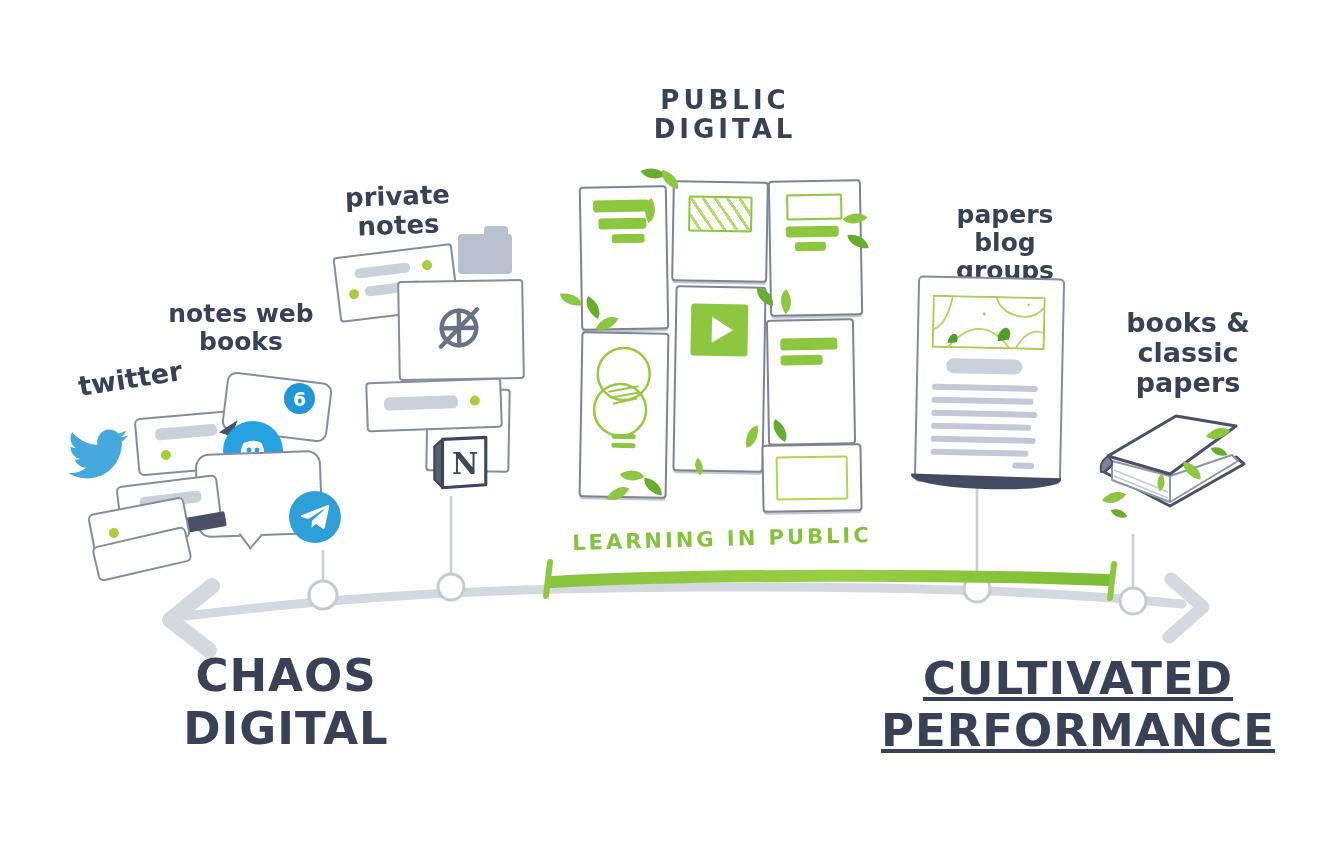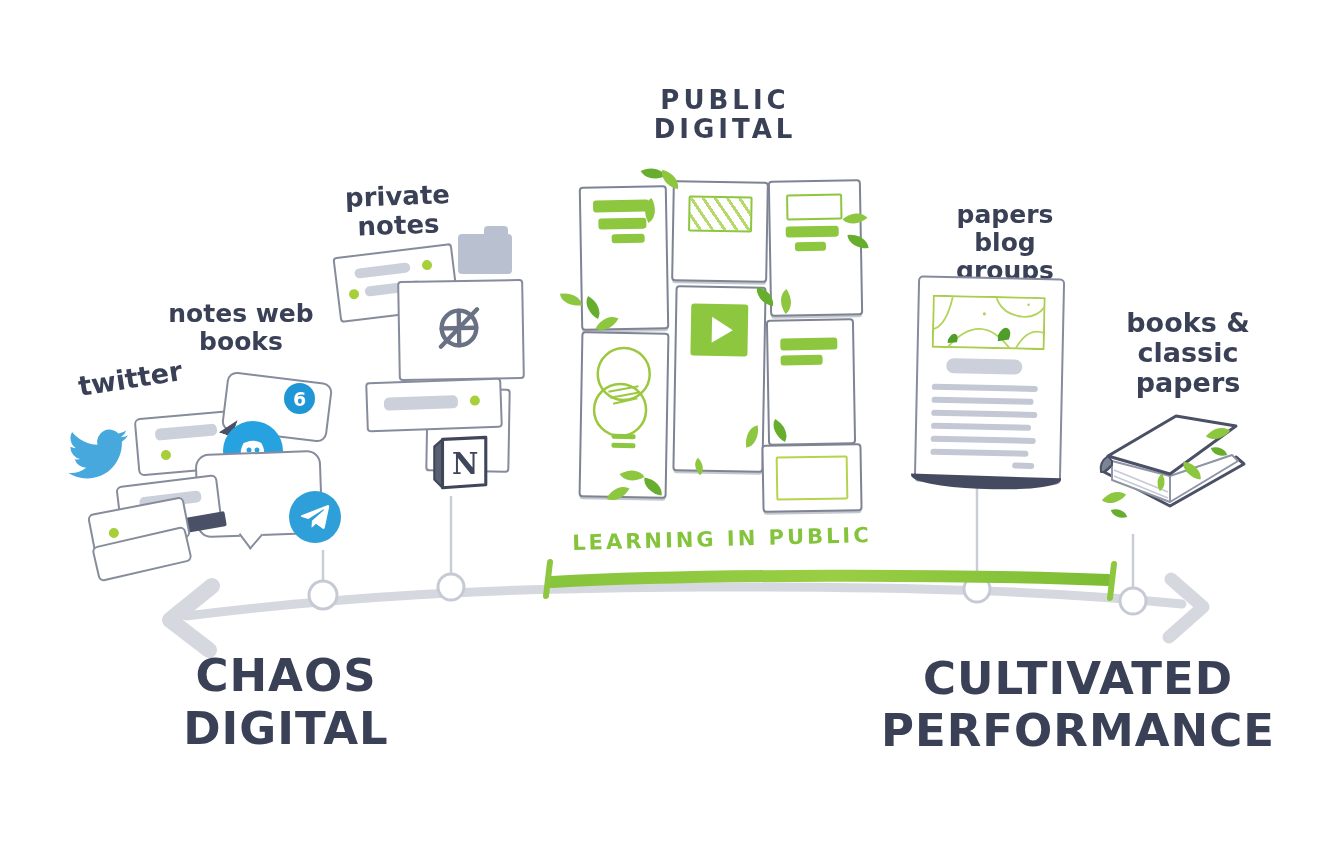--- a/index.html
+++ b/index.html
@@ -12,21 +12,21 @@
   .lbl-cozy{left:166px;top:300px;width:150px;text-align:center;font-size:25px;}
   .lbl-private{left:336px;top:182px;width:124px;text-align:center;font-size:26px;transform:rotate(-2deg);}
   .lbl-gardens{left:628px;top:86px;width:194px;text-align:center;font-size:26px;letter-spacing:4px;font-weight:800;}
   .lbl-blog{left:928px;top:201px;width:154px;text-align:center;font-size:25px;}
   .lbl-books{left:1118px;top:308px;width:140px;text-align:center;font-size:27px;}
   .lbl-learning{left:554px;top:528px;width:336px;text-align:center;font-size:21px;letter-spacing:3px;
                 font-weight:800;color:var(--green-text,#84c43c);transform:rotate(-1.5deg);}
   .lbl-chaos{left:146px;top:650px;width:280px;text-align:center;font-size:45px;font-weight:800;
              letter-spacing:1px;line-height:1.17;}
   .lbl-cultivated{left:876px;top:653px;width:404px;text-align:center;font-size:45px;font-weight:800;
-             letter-spacing:1px;line-height:1.15;}
+             letter-spacing:1px;line-height:1.15;text-decoration:underline;}
   
   .card{position:absolute;background:#fff;border:2.5px solid var(--outline,#868c9c);border-radius:6px;}
   .cbar{position:absolute;background:var(--gray-fill,#ccd0db);border-radius:5px;}
   .gdot{position:absolute;width:10px;height:10px;border-radius:50%;background:#a6cf3a;}
   .wedge{position:absolute;background:#4a5066;}
   
   .bubble{position:absolute;background:#fff;border:2.5px solid var(--outline,#868c9c);border-radius:14px;}
   .bubble.tail::after{content:"";position:absolute;bottom:-10px;left:42px;width:17px;height:17px;background:#fff;
       border-right:2.5px solid var(--outline,#868c9c);border-bottom:2.5px solid var(--outline,#868c9c);
       transform:rotate(55deg) skewX(12deg);}

